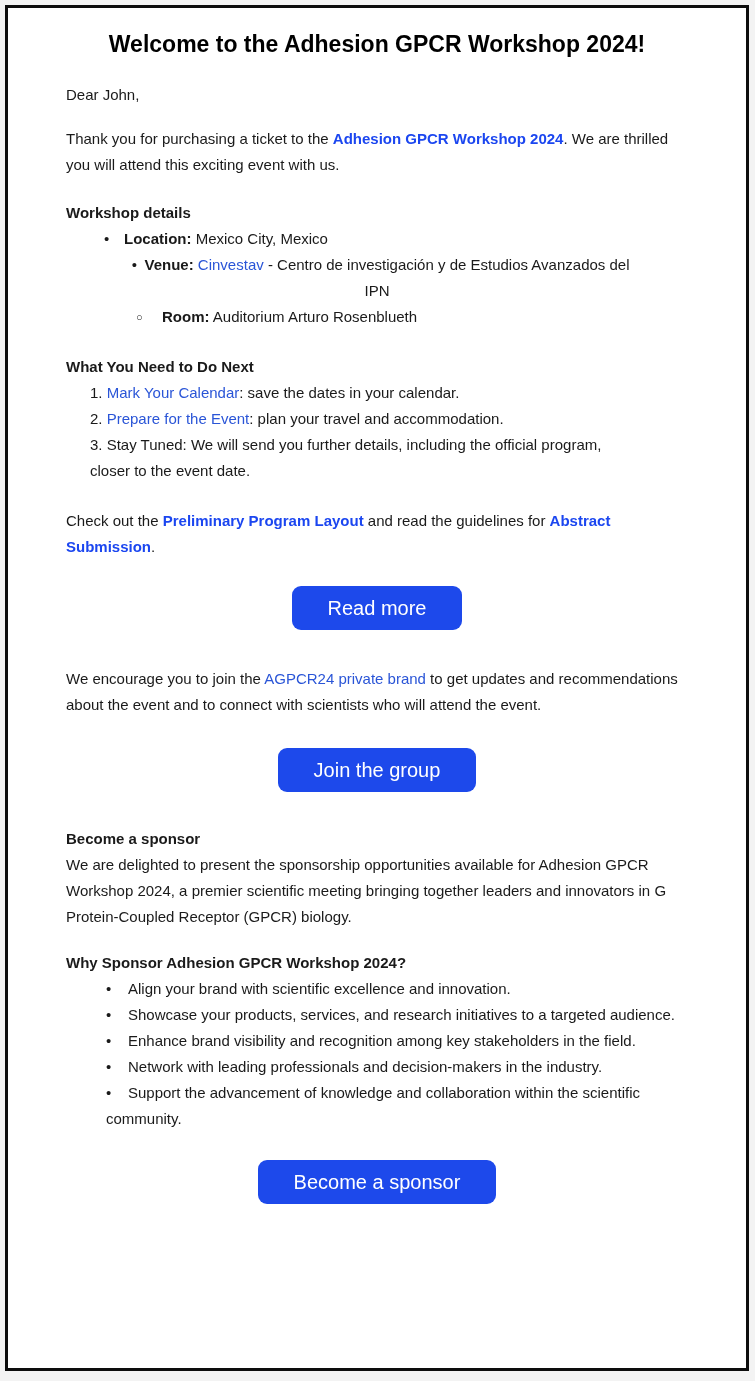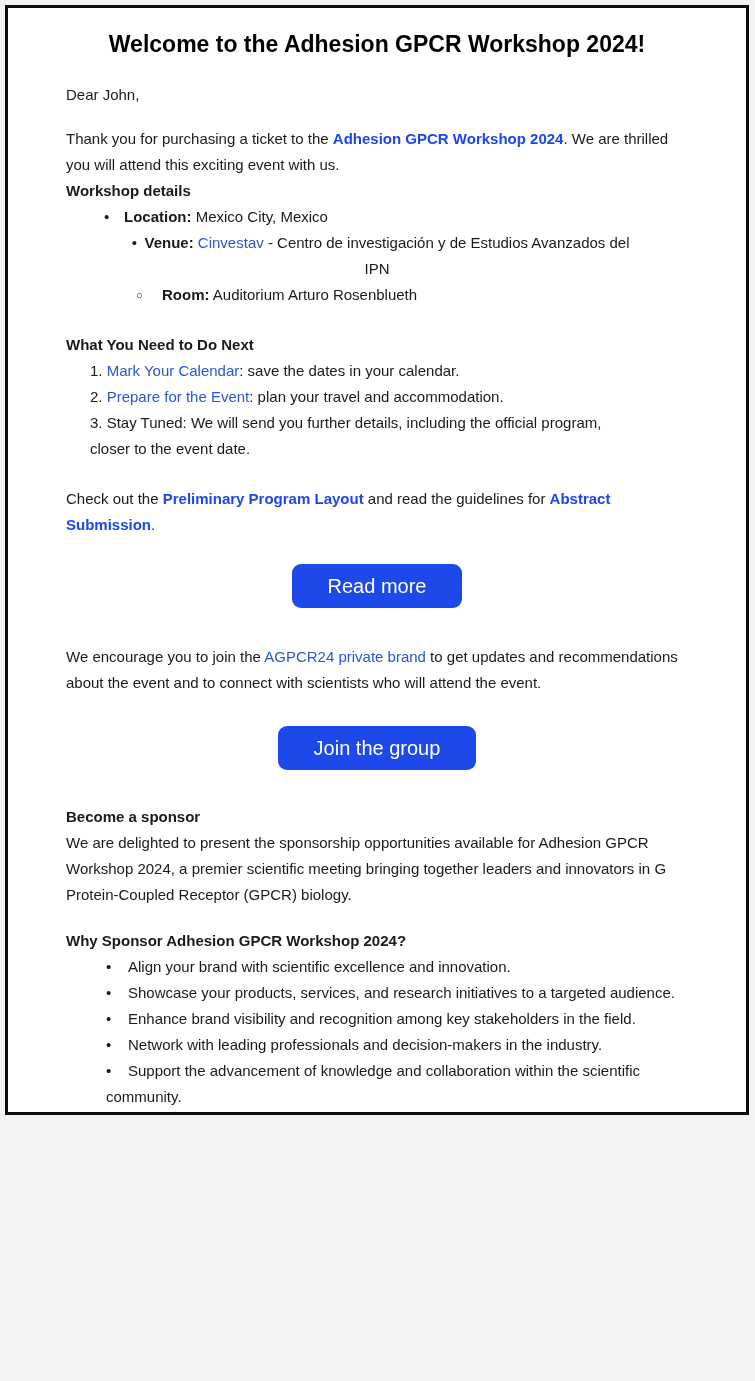--- a/index.html
+++ b/index.html
@@ -6,41 +6,41 @@
   html, body {
     margin: 0; padding: 0;
     width: 755px; height: 1381px;
     background: #f3f3f3;
     font-family: "Liberation Sans", sans-serif;
     color: #1a1a1a;
     overflow: hidden;
   }
   .frame {
     margin: 5px 6px 0 5px;
-    height: 1110px;
+    height: 1366px;
     border: 3px solid #0d0d0d;
     background: #ffffff;
     overflow: hidden;
   }
   .content {
     padding: 20px 58px 0 58px;
     font-size: 15px;
     line-height: 26px;
   }
   .title {
     font-size: 23px;
     line-height: 32px;
     font-weight: bold;
     text-align: center;
     color: #000000;
     margin: 0 0 22px 0;
   }
   .p { margin: 0; }
   .mb-grt { margin-bottom: 18px; }
-  .mb-intro { }
+  .mb-intro { margin-bottom: 22px; }
   .mb-list { margin-bottom: 24px; }
   .mb-chk { margin-bottom: 26px; }
   .mb-btn1 { margin-bottom: 36px; }
   .mb-grp { margin-bottom: 30px; }
   .mb-btn2 { margin-bottom: 34px; }
   .mb-spb { margin-bottom: 20px; }
   .mb-why { margin-bottom: 28px; }
   .h { font-weight: bold; margin: 0; }
   .lbl { font-weight: bold; }
   a.link { color: #2a55d7; text-decoration: none; cursor: pointer; }

